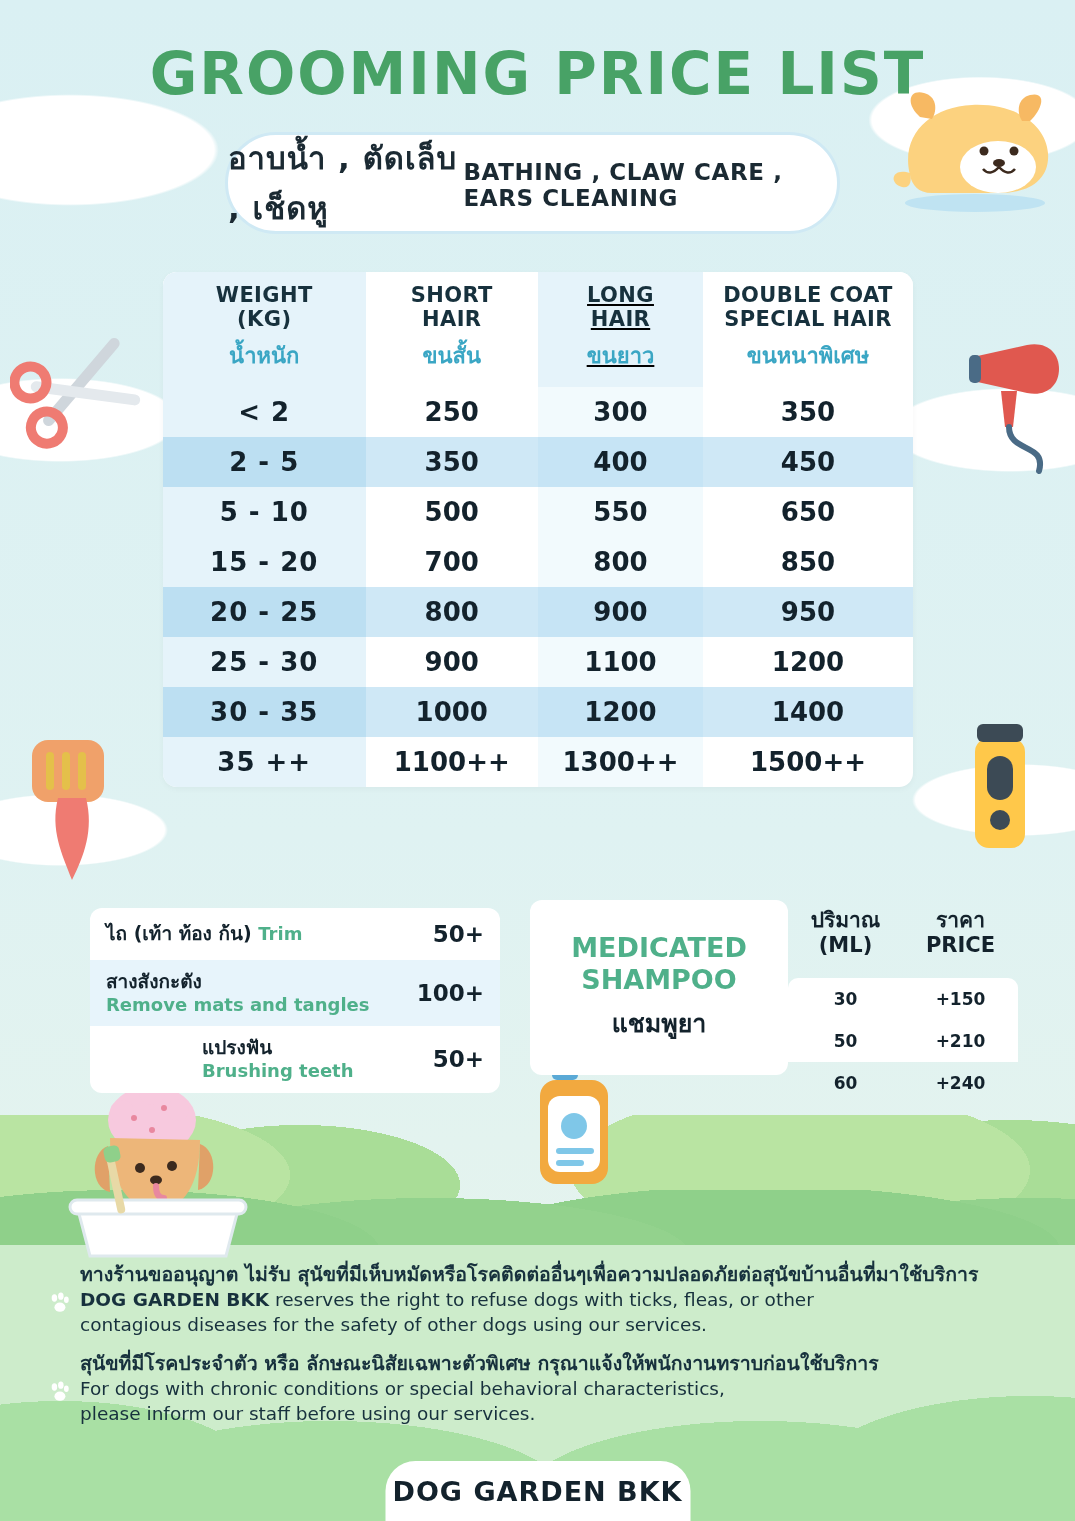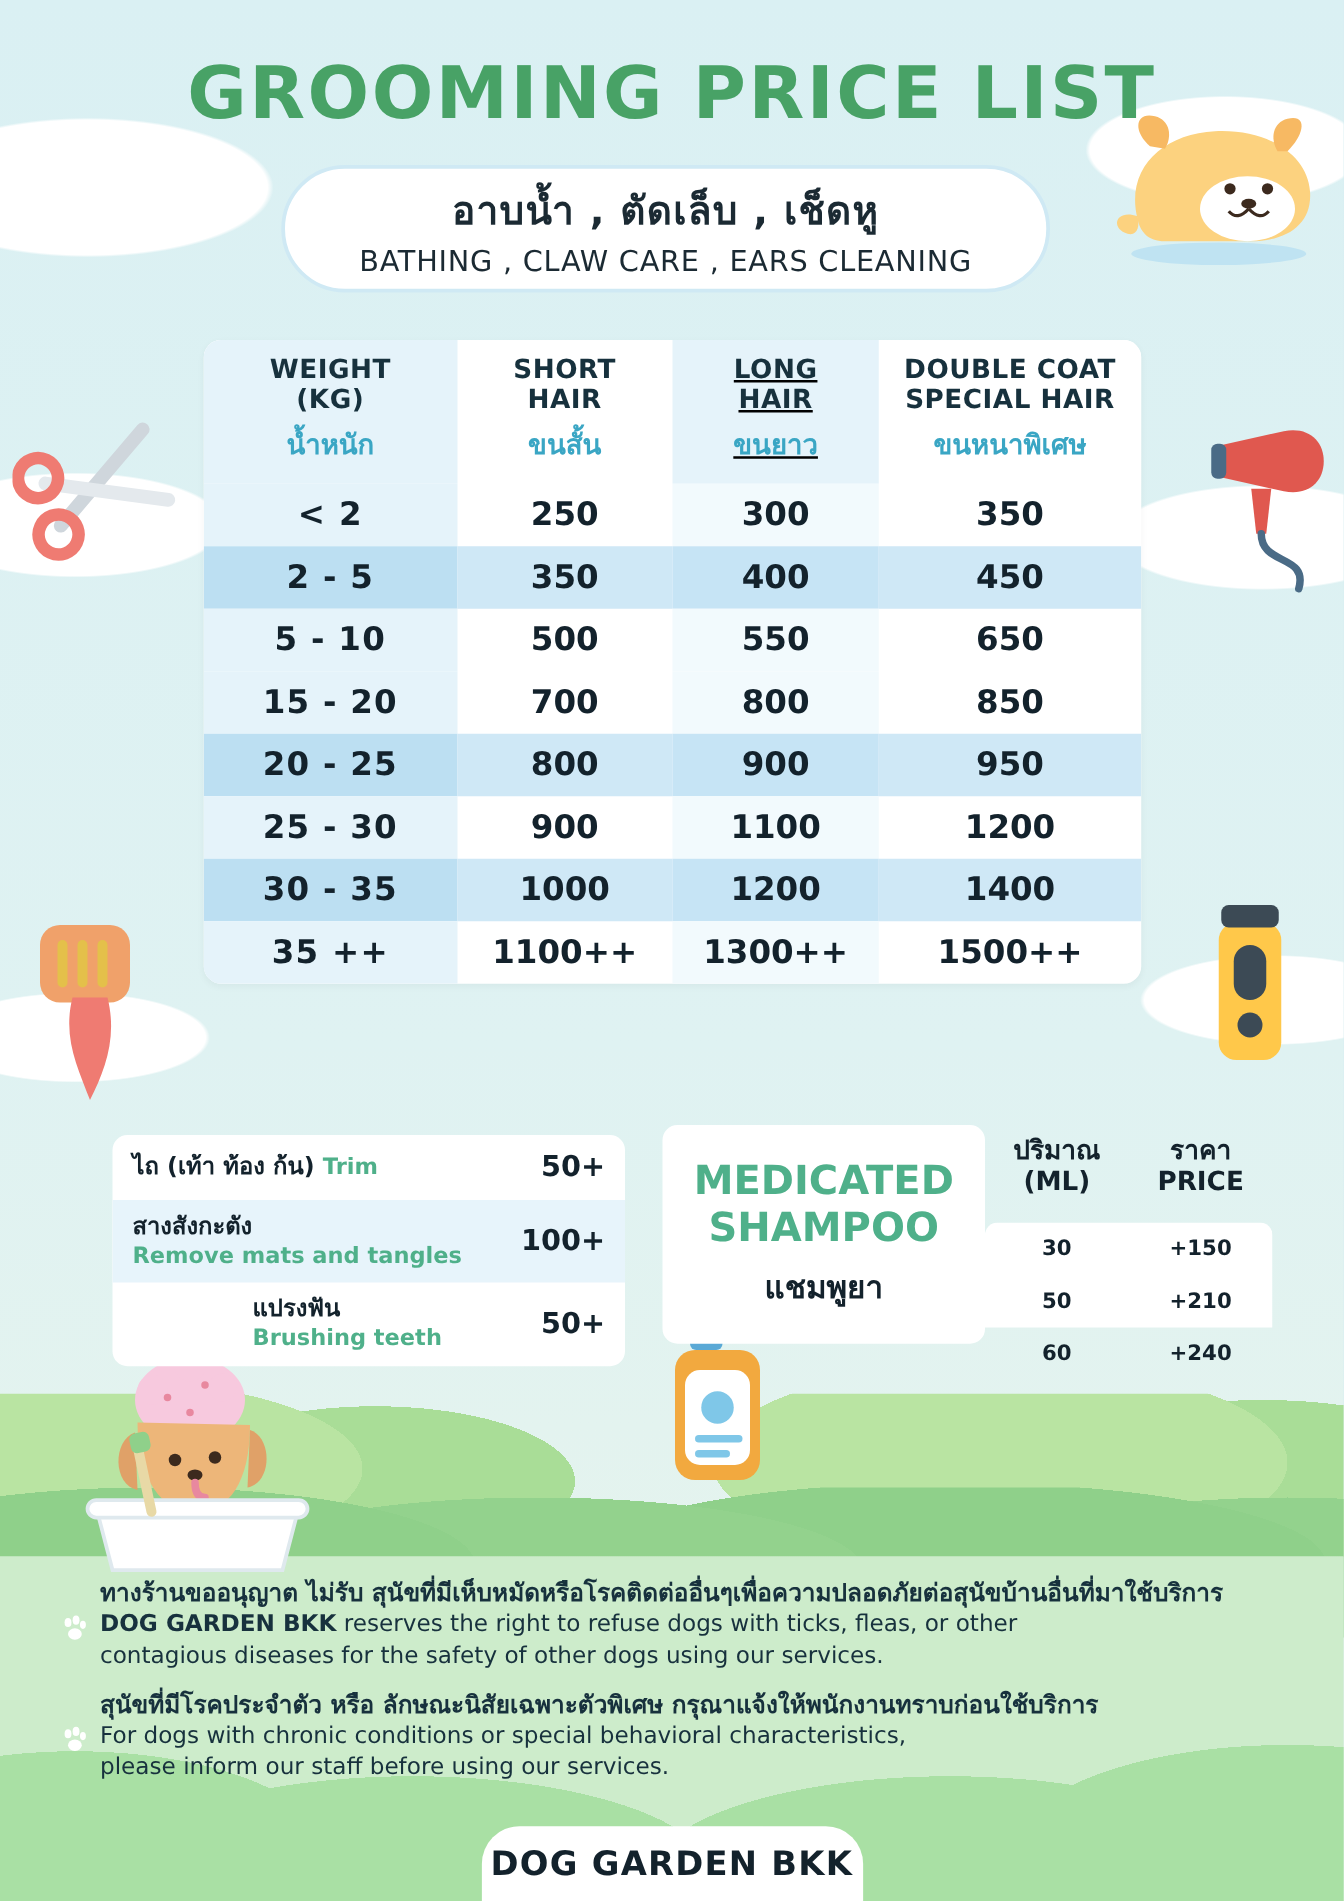--- a/index.html
+++ b/index.html
@@ -65,28 +65,28 @@
     letter-spacing: 2px;
     color: #48a266;
   }
 
   .subtitle-box {
     position: absolute;
     top: 132px; left: 225px; width: 615px; height: 102px;
     background: #ffffff;
     border: 3px solid #cfe9f4;
     border-radius: 51px;
-    display: flex; flex-direction: column;
+    display: flex; flex-direction: row;
     align-items: center; justify-content: center;
   }
   .subtitle-th {
     font-size: 31px; font-weight: 700; color: #1b2a33; letter-spacing: 1px;
   }
   .subtitle-en {
-    font-size: 23px; font-weight: 400; color: #1b2a33; letter-spacing: 0.6px; margin-top: 4px;
+    font-size: 23px; font-weight: 700; color: #1b2a33; letter-spacing: 0.6px; margin-top: 4px;
   }
 
   
   .table-card {
     position: absolute;
     top: 272px; left: 163px; width: 750px;
     background: #ffffff;
     border-radius: 14px;
     overflow: hidden;
     box-shadow: 0 2px 6px rgba(0,0,0,0.04);
@@ -145,21 +145,21 @@
   
   .shampoo-card {
     position: absolute;
     top: 900px; left: 530px; width: 258px; height: 175px;
     background: #ffffff;
     border-radius: 12px;
     display: flex; flex-direction: column;
     align-items: center; justify-content: center;
   }
   .shampoo-en {
-    font-size: 32px; font-weight: 700; color: #4fb08a; text-align: center; line-height: 1.18;
+    font-size: 27px; font-weight: 700; color: #4fb08a; text-align: center; line-height: 1.18;
   }
   .shampoo-th { font-size: 25px; font-weight: 700; color: #13222c; margin-top: 8px; }
 
   .ml-header {
     position: absolute; top: 908px; left: 788px; width: 230px;
     display: flex;
   }
   .ml-header div { flex: 1; text-align: center; font-size: 21px; font-weight: 700; color: #13222c; line-height: 1.2;}
   .ml-table {
     position: absolute; top: 978px; left: 788px; width: 230px;

